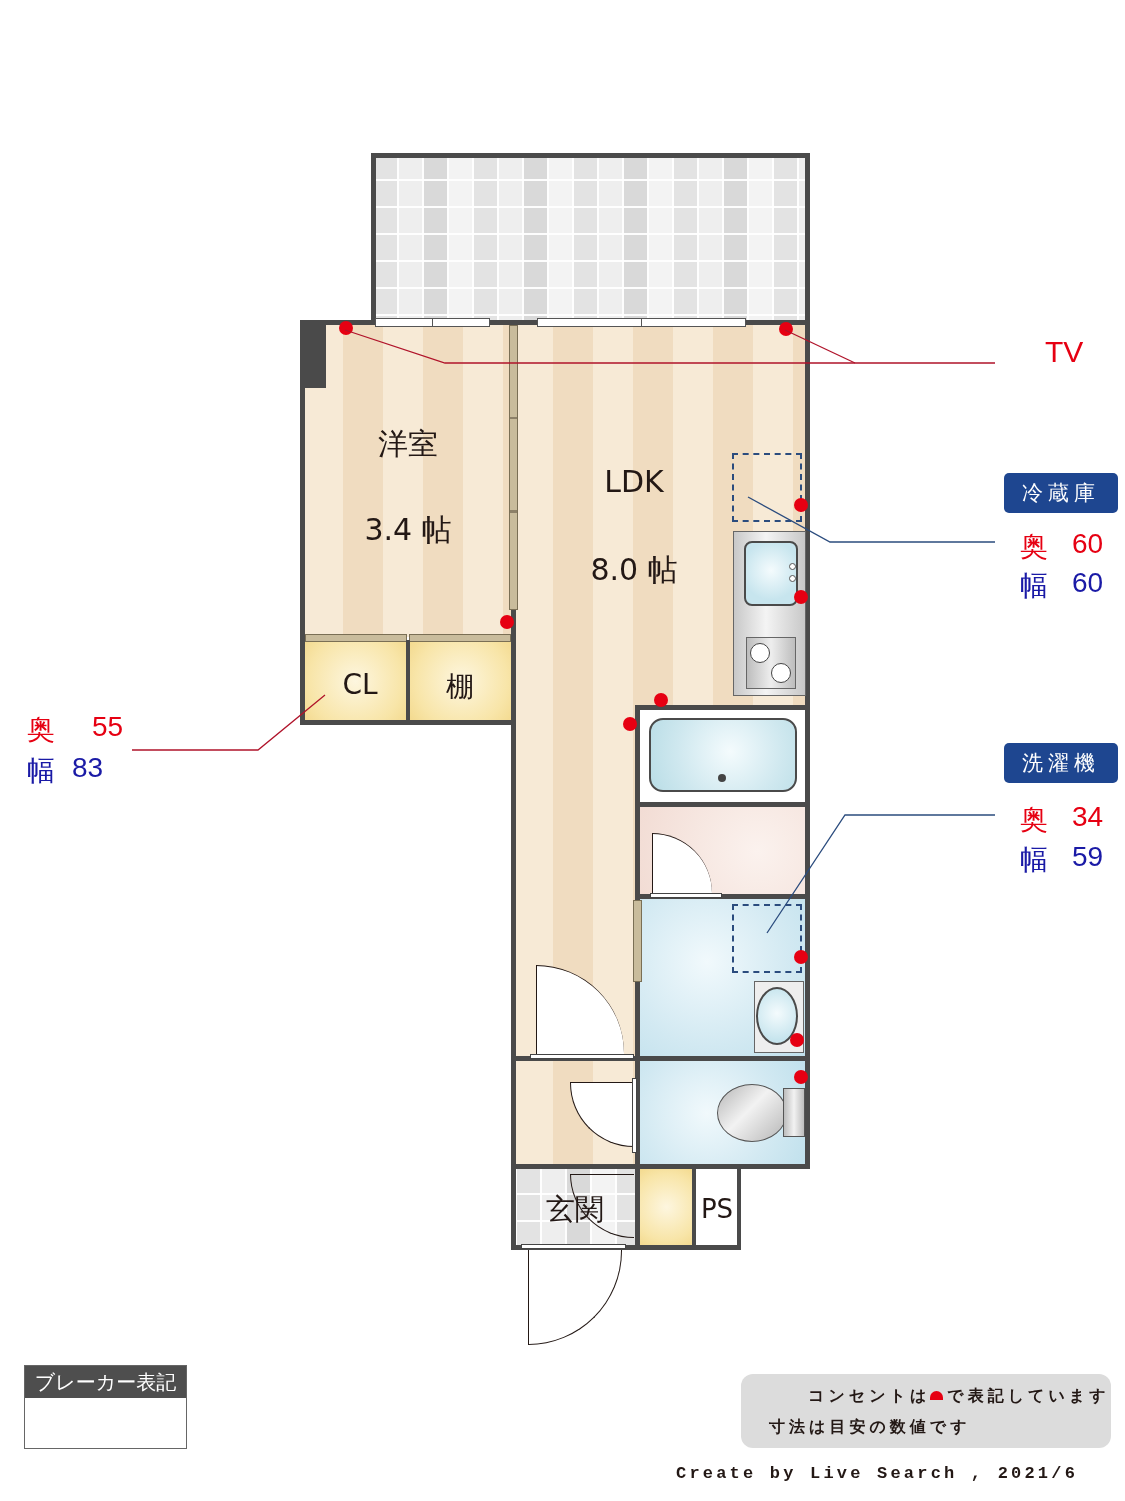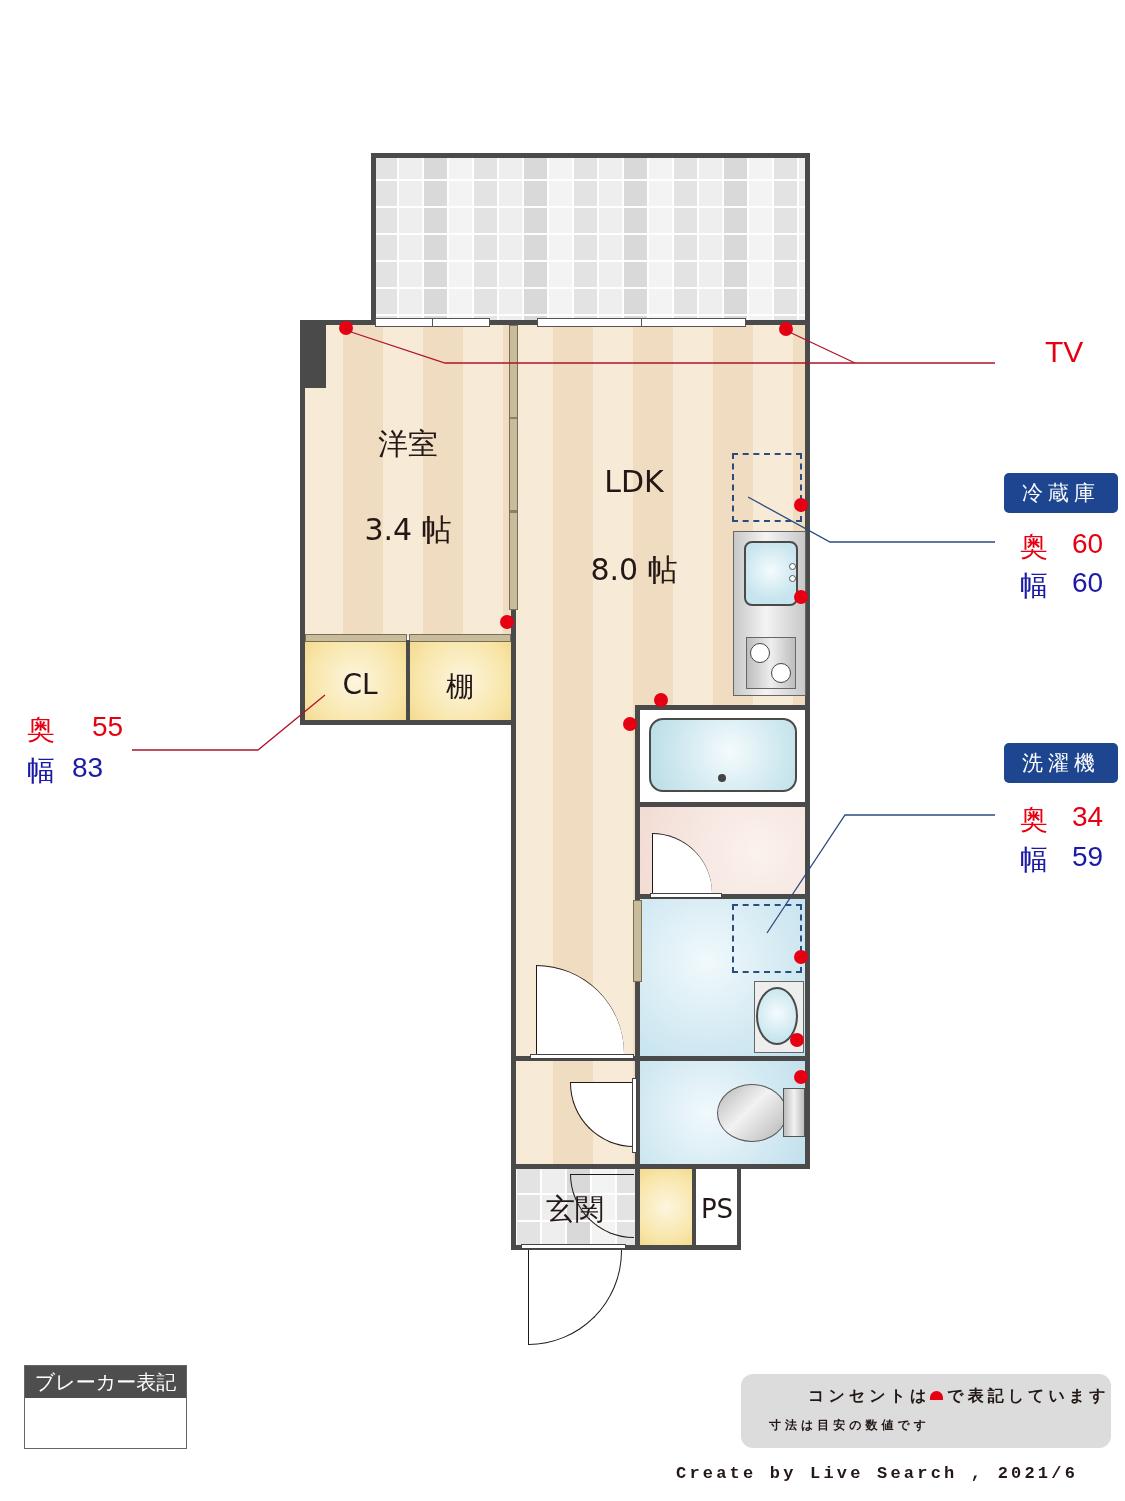--- a/index.html
+++ b/index.html
@@ -167,16 +167,16 @@
 <div class="dim blue" style="left:72px;top:752px;">83</div>
 
 <div class="abs" style="left:24px;top:1365px;width:163px;height:84px;border:1px solid #666;background:#fff;">
   <div class="abs" style="left:0;top:0;width:161px;height:32px;background:#4e4e4e;color:#fff;text-align:center;font-size:20px;line-height:32px;">ブレーカー表記</div>
 </div>
 
 <div class="abs" style="left:741px;top:1374px;width:370px;height:74px;background:#dcdcdc;border-radius:12px;">
   <div class="abs" style="left:28px;top:12px;font-size:16px;letter-spacing:4px;color:#231815;white-space:nowrap;font-weight:bold;margin-left:39px;">
     <span>コンセントは</span><span style="display:inline-block;width:13px;height:9px;background:#e60012;border-radius:7px 7px 0 0;margin:0 4px 0 0;vertical-align:1px;"></span><span>で表記しています</span>
   </div>
-  <div class="abs" style="left:28px;top:43px;font-size:12px;letter-spacing:4px;color:#231815;white-space:nowrap;font-weight:bold;">寸法は目安の数値です</div>
+  <div class="abs" style="left:28px;top:43px;font-size:16px;letter-spacing:4px;color:#231815;white-space:nowrap;font-weight:bold;">寸法は目安の数値です</div>
 </div>
 
 <div class="abs" style="left:676px;top:1464px;font-family:'Liberation Mono','DejaVu Sans Mono',monospace;font-weight:bold;font-size:17px;letter-spacing:3.2px;color:#231815;white-space:nowrap;">Create by Live Search , 2021/6</div>
 
 </body></html>

